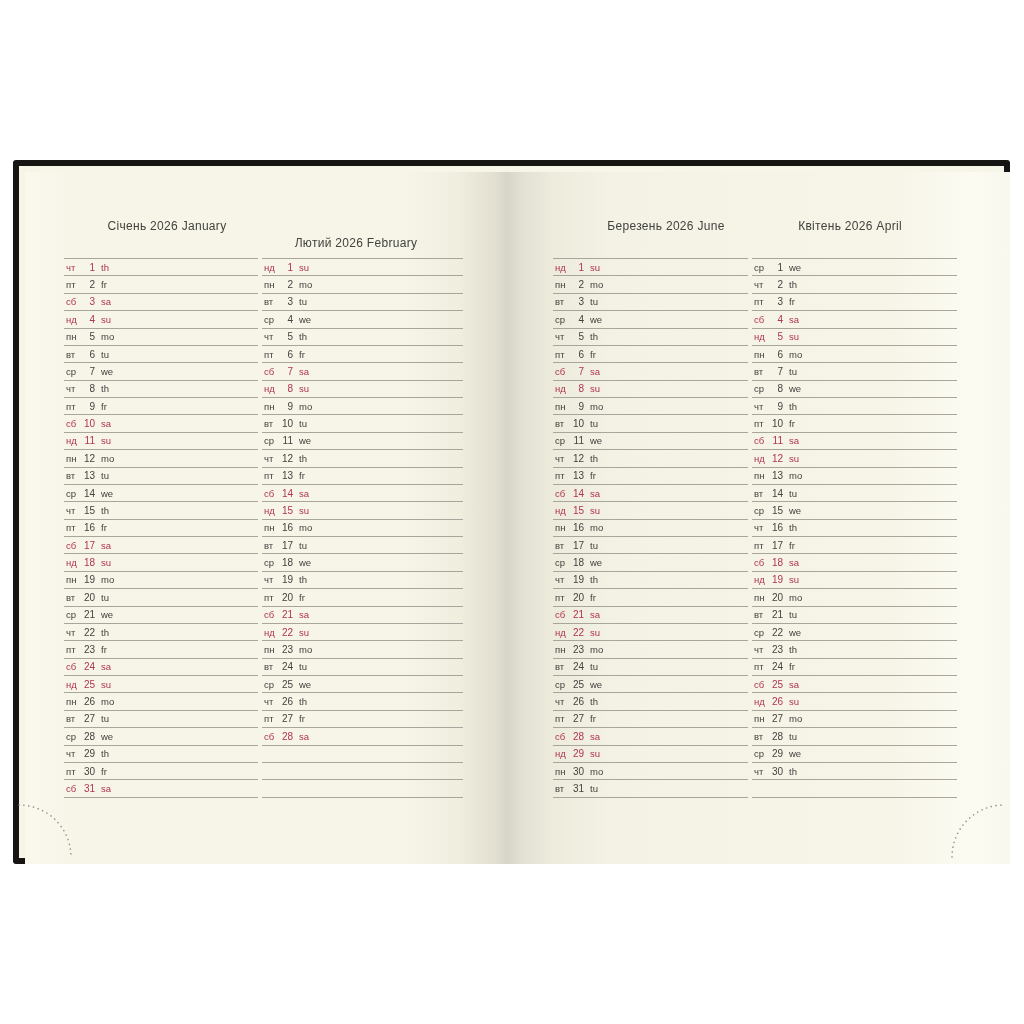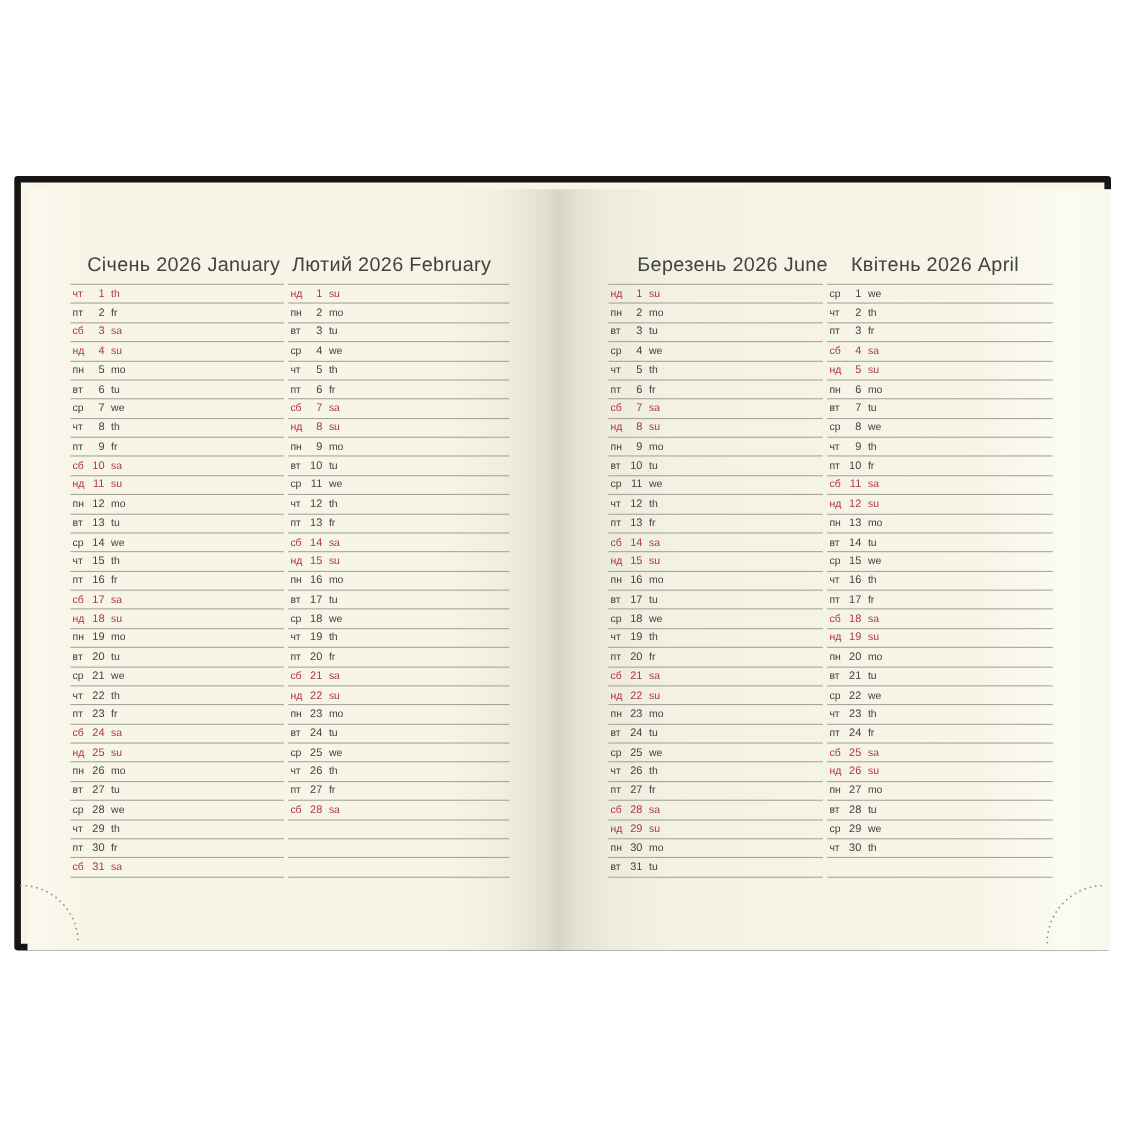--- a/index.html
+++ b/index.html
@@ -15,25 +15,25 @@
     background:#f7f5e8;
   }
   .paper{
     position:absolute;left:6px;top:6px;width:985px;height:692px;
     background:linear-gradient(90deg,
       #fbf9ee 0%, #f7f5e8 5%, #f7f5e8 38%, #f0eedf 44%,
       #e2dfd1 47.8%, #d7d5c7 48.9%, #e3e1d3 50.6%, #edebdc 53.5%,
       #f4f2e5 60%, #f7f5e8 88%, #fcfbf2 96%, #f9f8ee 100%);
   }
   .month-header{
-    position:absolute;top:233px;transform:translateX(-50%);
-    font-size:18px;line-height:14px;letter-spacing:.3px;
+    position:absolute;top:219px;transform:translateX(-50%);
+    font-size:12px;line-height:14px;letter-spacing:.3px;
     color:var(--ink,#42423f);white-space:nowrap;
   }
-  #h0{left:167px;} #h1{left:356px;} #h2{left:666px;} #h3{left:850px;}
+  #h0{left:167px;} #h1{left:356px;margin-top:17px;} #h2{left:666px;} #h3{left:850px;}
   .month-col{
     position:absolute;top:258px;border-top:1px solid var(--rule,#a8a69c);
   }
   #m0{left:64px;width:194px;}
   #m1{left:262px;width:201px;}
   #m2{left:553px;width:195px;}
   #m3{left:752px;width:205px;}
   .day-row{
     height:16.39px;border-bottom:1px solid var(--rule,#a8a69c);
     display:flex;align-items:center;box-sizing:content-box;

